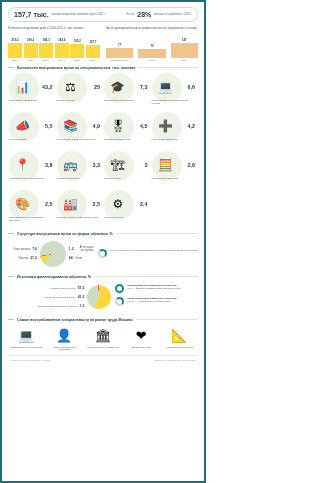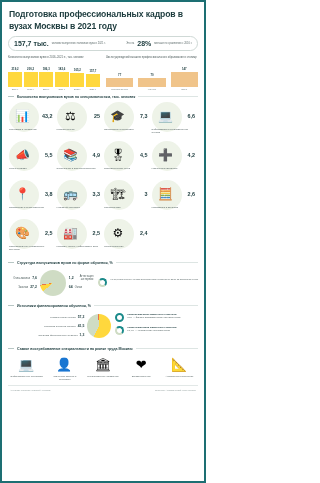--- a/index.html
+++ b/index.html
@@ -120,21 +120,20 @@
     font-size: 2.2px; color: #8a9897;
     border-top: 0.6px solid #e2e8e7;
     margin-top: 4px; padding: 3px 2px 0 2px;
   }
 </style>
 </head>
 <body>
 
 <div class="poster">
 
-  <div class="title">Подготовка профессиональных кадров в вузах Москвы в 2021 году</div>
 
   <div class="kpi-bar">
     <div class="kpi">
       <span class="kpi-val">157,7 тыс.</span>
       <span class="kpi-txt">человек выпустили столичные вузы в 2021 г.</span>
     </div>
     <div class="kpi-sep"></div>
     <div class="kpi">
       <span class="kpi-pre">Это на</span>
       <span class="kpi-val">28%</span>

